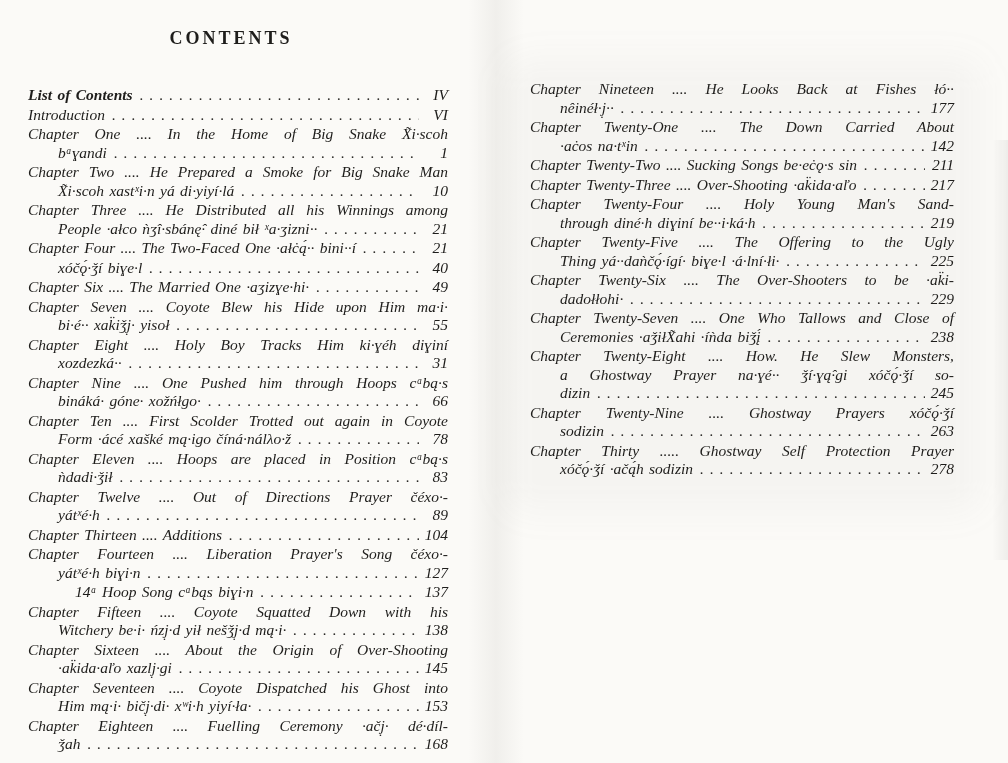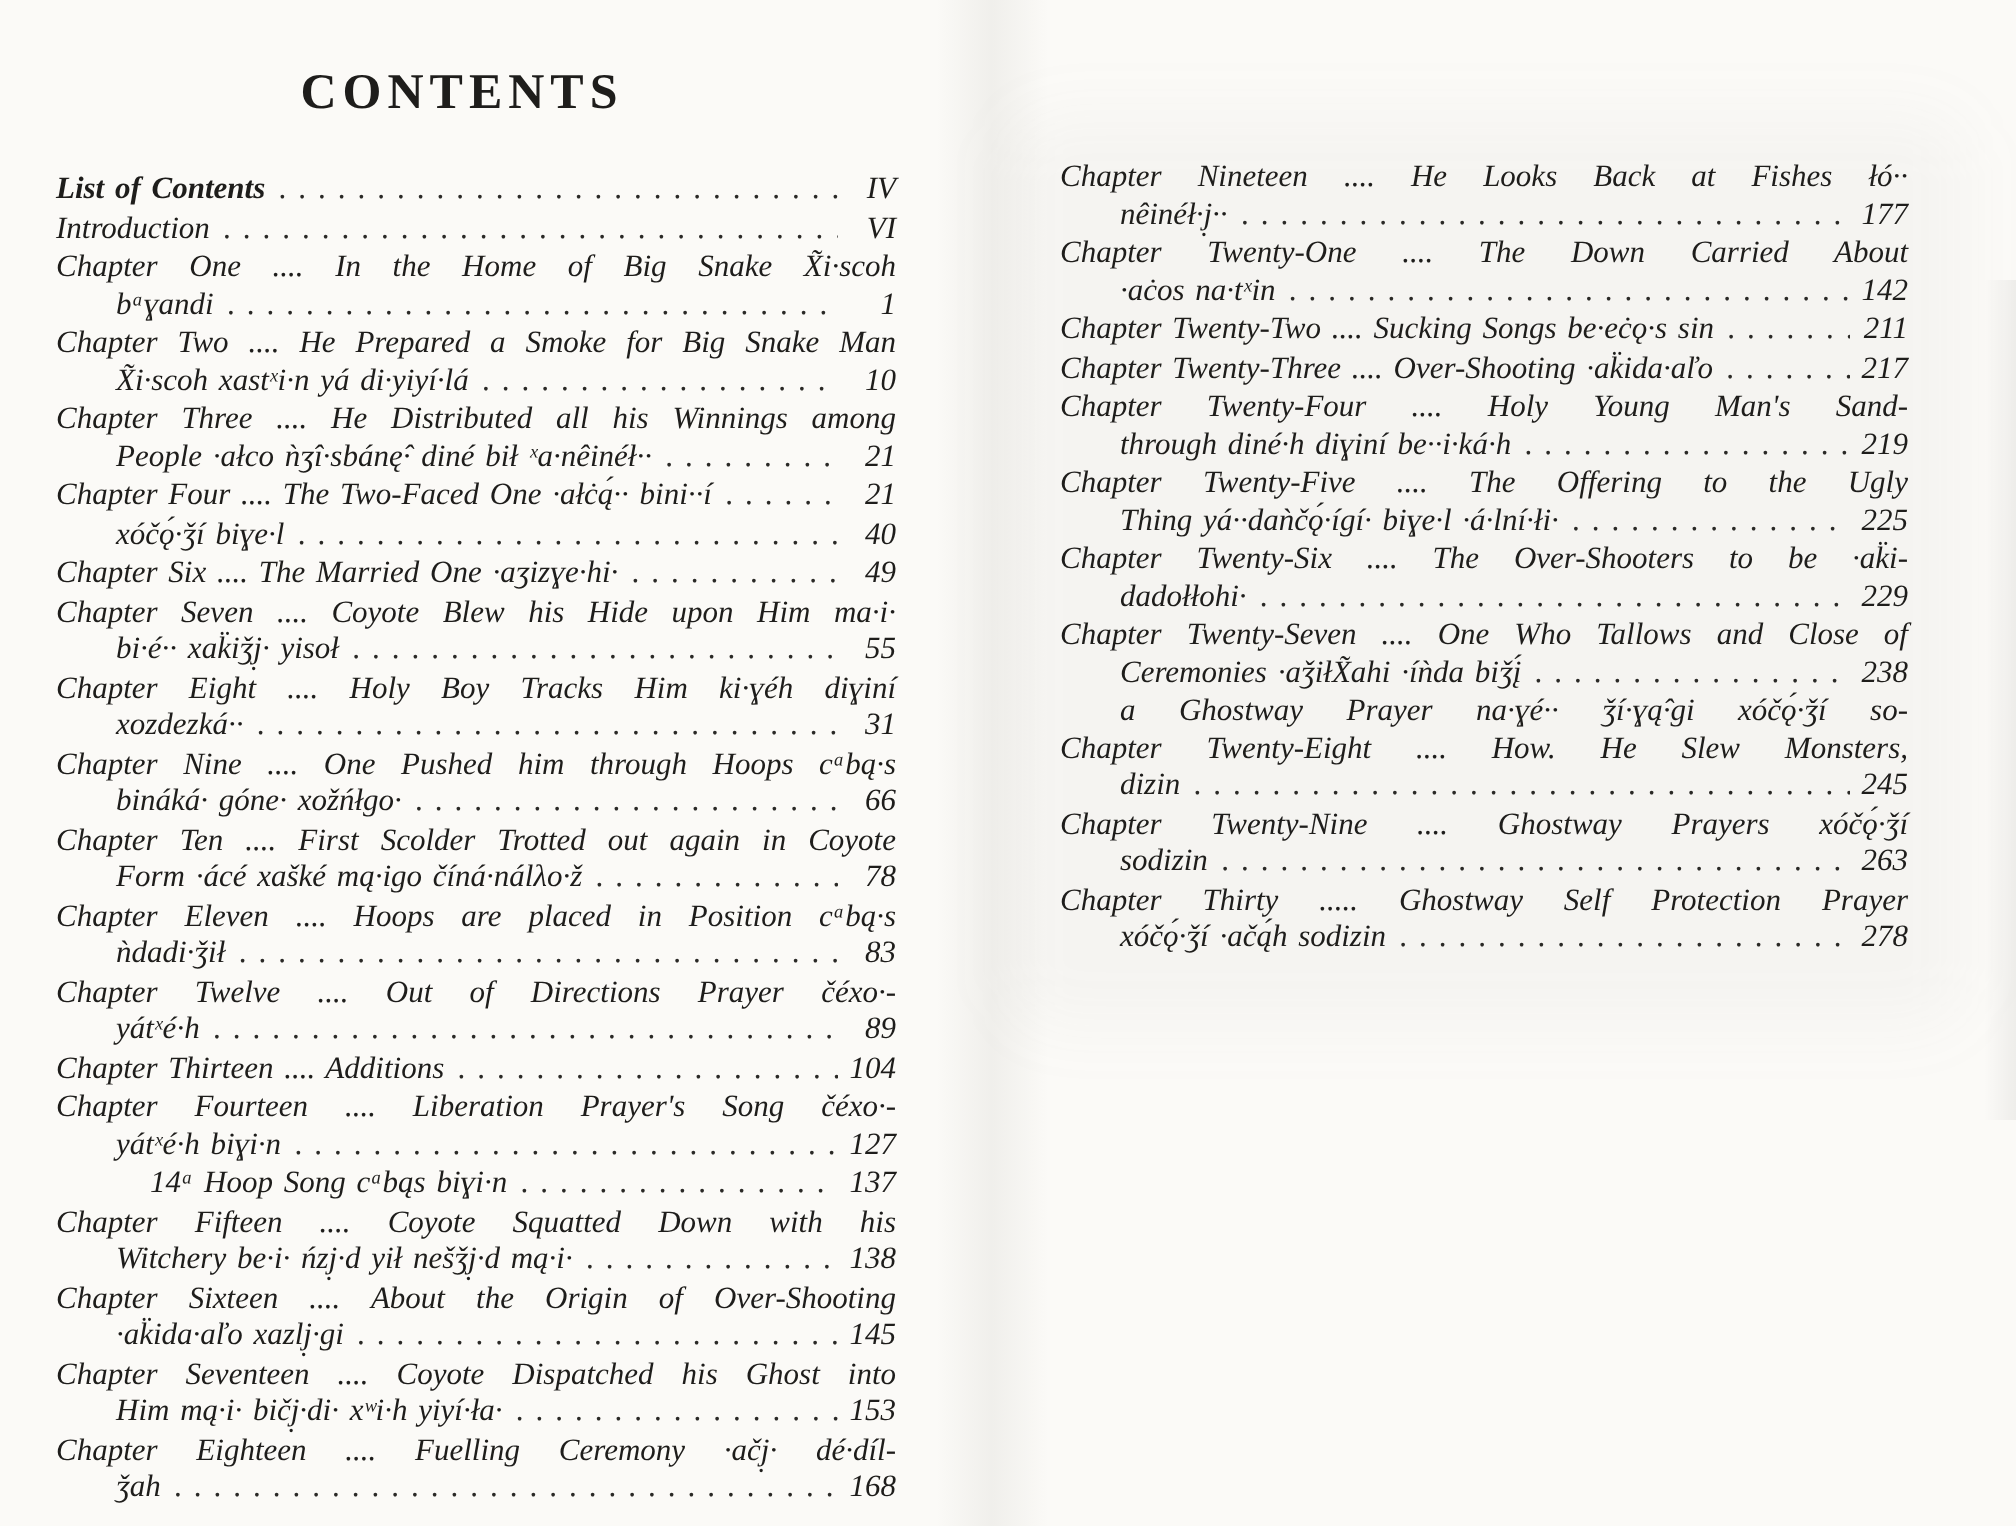--- a/index.html
+++ b/index.html
@@ -10,21 +10,21 @@
     color:#1e1d1b;
   }
   .gutter{position:absolute;left:468px;top:0;width:56px;height:763px;pointer-events:none;
     background:linear-gradient(90deg,rgba(110,108,98,0) 0%,rgba(110,108,98,0.08) 50%,rgba(110,108,98,0) 100%);}
   .pagewash{position:absolute;left:505px;top:58px;width:478px;height:455px;pointer-events:none;
     background:rgba(140,138,128,0.05);filter:blur(16px);border-radius:24px;}
   .edge{position:absolute;right:0;top:140px;width:16px;height:420px;pointer-events:none;
     background:linear-gradient(90deg,rgba(0,0,0,0) 0%,rgba(0,0,0,0.05) 100%);}
   .title{
     position:absolute;left:0;top:16px;width:462px;text-align:center;
-    font-size:25px;font-weight:bold;letter-spacing:3px;
+    font-size:18px;font-weight:bold;letter-spacing:3px;
   }
   .col{position:absolute;font-size:15.5px;line-height:18.5px;word-spacing:1.5px;}
   .col-left{left:28px;top:86px;width:420px;}
   .col-right{left:530px;top:80px;width:424px;}
   .entry{margin:0 0 1px 0;font-style:italic;}
   .line{min-height:18.5px;}
   .line.j{text-align:justify;text-align-last:justify;}
   .i0{padding-left:0;}
   .i1{padding-left:30px;}
   .i2{padding-left:47px;}
@@ -72,21 +72,21 @@
       <div class="line j i0">Chapter Two .... He Prepared a Smoke for Big Snake Man</div>
       <div class="line last i1">
         <span class="t">X̃i·scoh xastˣi·n yá di·yiyí·lá</span>
         <span class="leader"></span>
         <span class="page">10</span>
       </div>
     </div>
     <div class="entry">
       <div class="line j i0">Chapter Three .... He Distributed all his Winnings among</div>
       <div class="line last i1">
-        <span class="t">People ·ałco ǹʒî·sbánę̂· diné bił ˣa·nêinéł··</span>
+        <span class="t">People ·ałco ǹʒî·sbánę̂· diné bił ˣa·ʒizni··</span>
         <span class="leader"></span>
         <span class="page">21</span>
       </div>
     </div>
     <div class="entry">
       <div class="line last i0">
         <span class="t">Chapter Four .... The Two-Faced One ·ałċą́·· bini··í</span>
         <span class="leader"></span>
         <span class="page">21</span>
       </div>
@@ -265,22 +265,22 @@
     </div>
     <div class="entry">
       <div class="line j i0">Chapter Twenty-Seven .... One Who Tallows and Close of</div>
       <div class="line last i1">
         <span class="t">Ceremonies ·aǯiłX̃ahi ·íǹda biǯį́</span>
         <span class="leader"></span>
         <span class="page">238</span>
       </div>
     </div>
     <div class="entry">
+      <div class="line j i0">Chapter Twenty-Eight .... How. He Slew Monsters,</div>
       <div class="line j i1">a Ghostway Prayer na·ɣé·· ǯí·ɣą̂·gi xóčǫ́·ǯí so-</div>
-      <div class="line j i0">Chapter Twenty-Eight .... How. He Slew Monsters,</div>
       <div class="line last i1">
         <span class="t">dizin</span>
         <span class="leader"></span>
         <span class="page">245</span>
       </div>
     </div>
     <div class="entry">
       <div class="line j i0">Chapter Twenty-Nine .... Ghostway Prayers xóčǫ́·ǯí</div>
       <div class="line last i1">
         <span class="t">sodizin</span>

